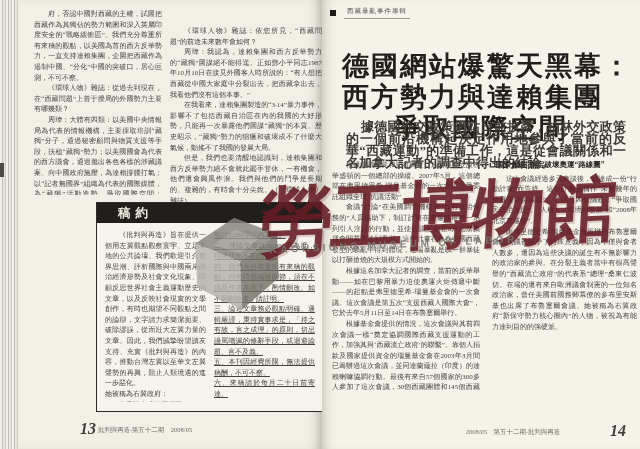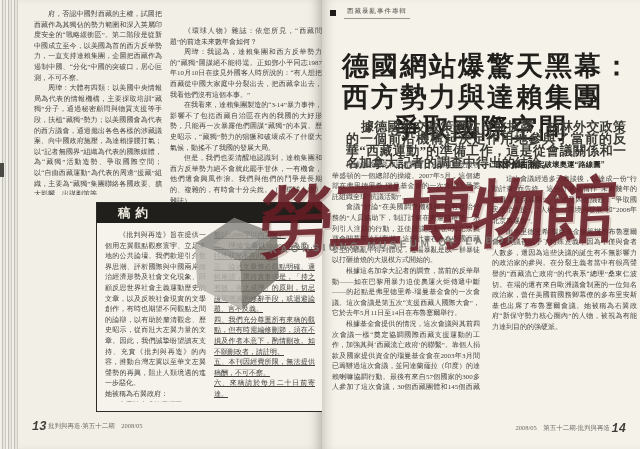--- a/index.html
+++ b/index.html
@@ -31,22 +31,22 @@
     border:1.5px solid #2c2b27;background:#f6f3ec;}
   #gaoyue-bar{height:20px;background:#201f1b;color:#efece2;display:flex;align-items:center;
     padding-left:21px;font-size:12.5px;font-weight:bold;letter-spacing:5px;}
   #gao-col1{left:8px;top:27px;width:101px;height:172px;}
   #gao-col2{left:117px;top:27px;width:101px;height:172px;text-decoration:underline;}
   .gao-item{text-indent:0 !important;}
 
   .footer{position:absolute;font-size:6.5px;color:#6d6c65;white-space:nowrap;}
   #l-footer{left:14px;top:420px;}
   #r-footer{right:14px;top:422px;text-align:right;}
-  .pagenum{font-family:Liberation Mono, monospace;font-size:12px;font-weight:bold;
-    font-style:italic;color:#3e3d38;vertical-align:-2px;}
+  .pagenum{font-family:Liberation Serif, serif;font-size:16px;font-weight:bold;
+    font-style:italic;color:#3e3d38;vertical-align:-2px;margin-left:48px;}
 
   
   #r-header{position:absolute;left:8px;top:7px;display:flex;align-items:center;gap:8px;}
   .sq{width:6px;height:6px;background:#1d1c19;display:inline-block;}
   #r-header-label{font-size:6.5px;color:#55544e;letter-spacing:1px;
     border-bottom:.5px solid #9a988f;padding:0 3px 2px 3px;}
 
   #headline{position:absolute;left:20px;top:22px;width:288px;color:#201f1b;
     font-weight:bold;font-size:27px;line-height:31px;letter-spacing:2px;white-space:nowrap;margin-top:29px;}
   #headline .hl3{padding-left:52px;}
@@ -75,45 +75,46 @@
 <body>
 
 <div id="scan">
 
   <div class="edge-strip"></div>
   <div class="edge-notch"></div>
 
   <div class="page" id="page-left">
 
     <div class="t clip" id="l-col1">
-      <p>府，否認中國對西藏的主權，試圖把西藏作為其獨佔的勢力範圍和深入英屬印度安全的“戰略緩衝區”。第二階段是從新中國成立至今，以美國為首的西方反華勢力，一直支持達賴集團，企圖把西藏作為遏制中國、“分化”中國的突破口，居心叵測，不可不察。</p>
+      <p>府，否認中國對西藏的主權，試圖把西藏作為其獨佔的勢力範圍和深入英屬印度安全的“戰略緩衝區”。我們充分尊重所有來稿的觀點，以美國為首的西方反華勢力，一直支持達賴集團，企圖把西藏作為遏制中國、“分化”中國的突破口，居心叵測，不可不察。</p>
+      <p>《環球人物》雜誌：從過去到現在，在“西藏問題”上善于攪局的外國勢力主要有哪幾類？</p>
       <p>周瑋：大體有四類：以美國中央情報局為代表的情報機構，主要採取培訓“藏獨”分子，通過秘密顧問與物質支援等手段，扶植“藏獨”勢力；以美國國會為代表的西方議會，通過拋出各色各樣的涉藏議案、向中國政府施壓，為達賴撐腰打氣；以“記者無國界”組織為代表的國際媒體，為“藏獨”活動造勢、爭取國際空間；以“自由西藏運動”為代表的周邊“援藏”組織，主要為“藏獨”集團聯絡各國政要、擴大影響、出謀劃策等。</p>
     </div>
 
     <div class="t clip" id="l-col2">
       <p>《環球人物》雜誌：依您所見，“西藏問題”的前途未來數年會如何？</p>
       <p>周瑋：我認為，達賴集團和西方反華勢力的“藏獨”圖謀絕不能得逞。正如鄧小平同志1987年10月10日在接見外國客人時所說的：“有人想把西藏從中國大家庭中分裂出去，把西藏拿出去，我看他們沒有這個本事。”</p>
       <p>在我看來，達賴集團製造的“3‧14”暴力事件，影響不了包括西藏自治區在內的我國的大好形勢，只能再一次暴露他們圖謀“藏獨”的本質。歷史昭示，“藏獨”勢力的猖獗和破壞成不了什麼大氣候，動搖不了我國的發展大局。</p>
       <p>但是，我們也要清醒地認識到，達賴集團和西方反華勢力絕不會就此罷手甘休，一有機會，他們還會興風作浪。我們與他們的鬥爭是長期的、複雜的，有時會十分尖銳。（《環球人物》雜誌）</p>
     </div>
 
     <div id="gaoyue">
       <div id="gaoyue-bar">
         <span>稿約</span>
       </div>
       <div class="t clip" id="gao-col1">
-        <p>《批判與再造》旨在提供一個用左翼觀點觀察寰宇、立足本地的公共論壇。我們歡迎引介世界思潮、評析國際與中國兩岸政治經濟形勢及社會文化現象、回顧反思世界社會主義運動歷史的文章，以及反映社會現實的文學創作，有時也期望不同觀點之間的論辯，以有助於釐清觀念、歷史昭示，從而壯大左翼力量的文章。因此，我們誠摯盼望讀友支持、充實《批判與再造》的內容，推動台灣左翼以至華文左翼聲勢的再興，阻止人類境遇的進一步惡化。</p>
+        <p>《批判與再造》旨在提供一個用左翼觀點觀察寰宇、立足本地的公共論壇。我們歡迎引介世界思潮、評析國際與中國兩岸政治經濟形勢及社會文化現象、回顧反思世界社會主義運動歷史的文章，以及反映社會現實的文學創作，有時也期望不同觀點之間的論辯，文字請力求簡潔扼要、破除謬誤，從而壯大左翼力量的文章。因此，我們誠摯盼望讀友支持、充實《批判與再造》的內容，推動台灣左翼以至華文左翼聲勢的再興，阻止人類境遇的進一步惡化。</p>
         <p class="gao-item">她被稱為右翼政府：</p>
         <p class="gao-item">一、文字請力求簡潔扼要，一</p>
       </div>
       <div class="t clip" id="gao-col2">
         <p class="gao-item">般以5,000字以內為宜。</p>
         <p class="gao-item">二、理論文章以10,000字為度，特殊狀況不在此限。</p>
+        <p class="gao-item">四、我們充分尊重所有來稿的觀點，但有時需編修刪節，須在不損及作者本意下，酌情刪改。如不願刪改者，請註明。</p>
         <p class="gao-item">三、論述文章務必觀點明確、邏輯嚴謹，秉持實事求是，「持之有故，言之成理」的原則，切忌謾罵嘲諷的修辭手段，或迴避論題、言不及義。</p>
-        <p class="gao-item">四、我們充分尊重所有來稿的觀點，但有時需編修刪節，須在不損及作者本意下，酌情刪改。如不願刪改者，請註明。</p>
         <p class="gao-item">五、本刊因經費所限，無法提供稿酬，不可不察。</p>
         <p class="gao-item">六、來稿請於每月二十日前寄達。</p>
       </div>
     </div>
 
     <div class="footer" id="l-footer">
       <span class="pagenum">13</span>
       <span>批判與再造‧第五十二期　2008/05</span>
     </div>
   </div>

